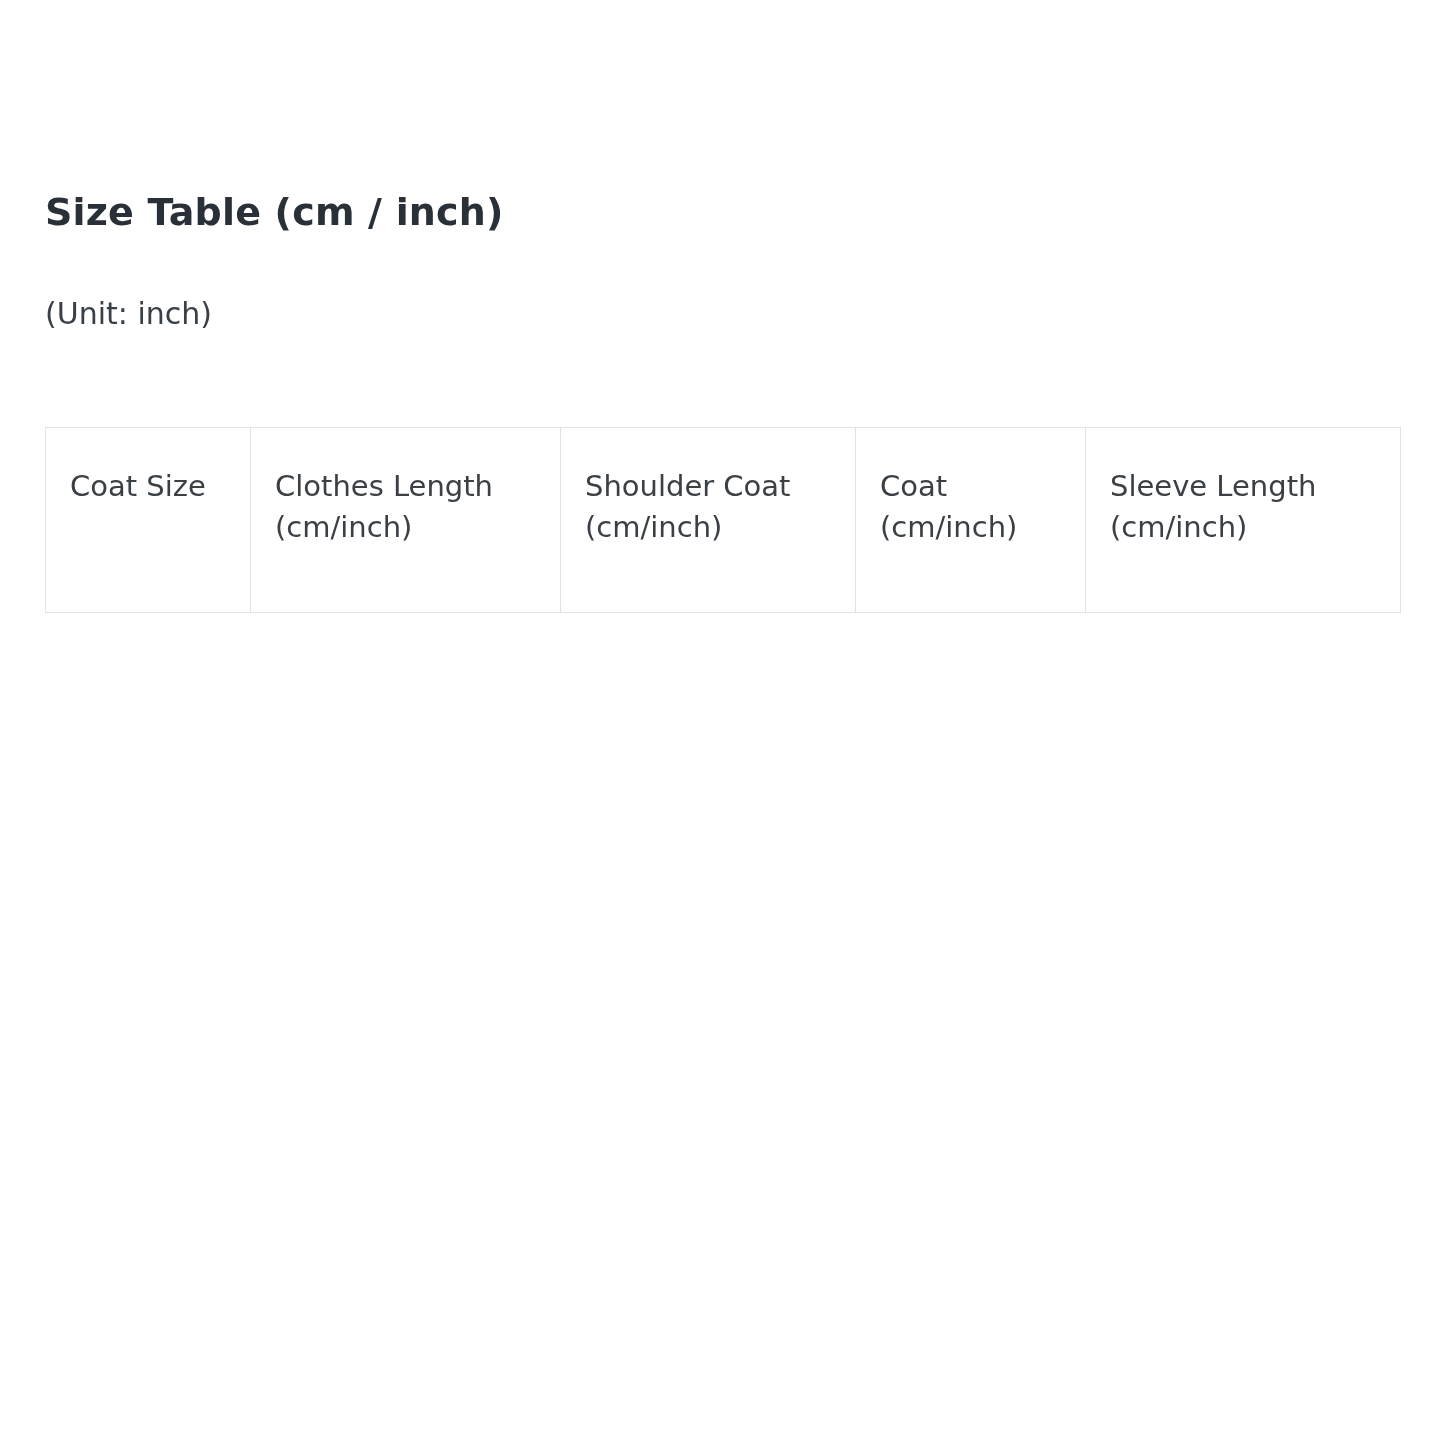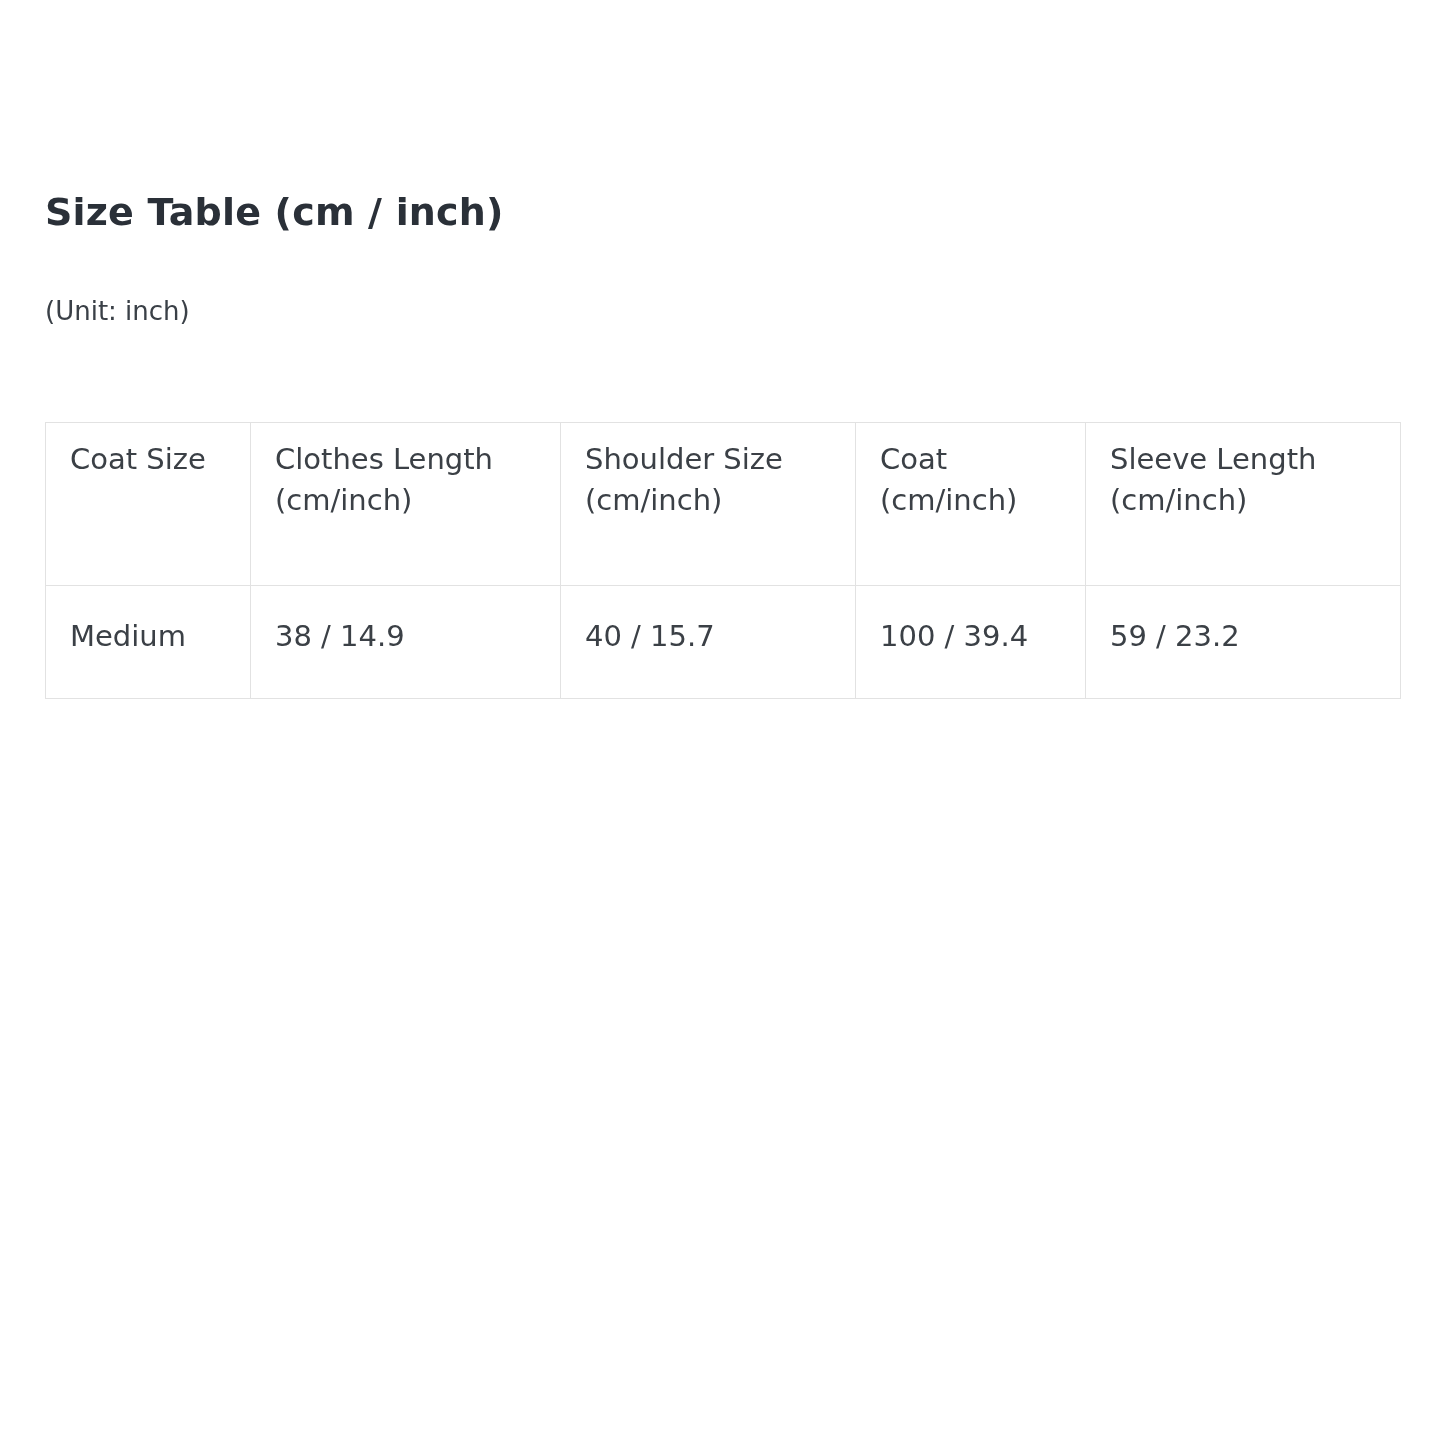--- a/index.html
+++ b/index.html
@@ -23,21 +23,21 @@
   }
   .title {
     font-size: 38px;
     font-weight: bold;
     color: #2a3038;
     letter-spacing: 0.2px;
     margin: 0 0 0 0;
     line-height: 1.2;
   }
   .subtitle {
-    font-size: 26px;
+    font-size: 30px;
     color: #3a4047;
     margin-top: 60px;
     line-height: 1.2;
   }
   .table-wrap {
     margin-top: 95px;
   }
   table.size-table {
     border-collapse: collapse;
     width: 1355px;
@@ -49,21 +49,21 @@
     text-align: left;
     vertical-align: top;
     font-weight: normal;
     font-size: 29px;
     color: #3b4046;
     padding: 26px 24px 26px 24px;
     line-height: 1.42;
   }
   table.size-table thead th {
     height: 120px;
-    padding-top: 16px;
+    padding-top: 38px;
   }
   table.size-table tbody td {
     height: 52px;
     padding-top: 30px;
     padding-bottom: 30px;
   }
   col.c0 { width: 205px; }
   col.c1 { width: 310px; }
   col.c2 { width: 295px; }
   col.c3 { width: 230px; }
@@ -92,38 +92,31 @@
         <tr>
           <th>
             <span>Coat Size</span>
             <span class="hdr-line2"></span>
           </th>
           <th>
             <span>Clothes Length</span>
             <span class="hdr-line2">(cm/inch)</span>
           </th>
           <th>
-            <span>Shoulder Size</span>
+            <span>Shoulder Coat</span>
             <span class="hdr-line2">(cm/inch)</span>
           </th>
           <th>
             <span>Coat</span>
             <span class="hdr-line2">(cm/inch)</span>
           </th>
           <th>
             <span>Sleeve Length</span>
             <span class="hdr-line2">(cm/inch)</span>
           </th>
         </tr>
       </thead>
       <tbody>
-        <tr>
-          <td>Medium</td>
-          <td>38 / 14.9</td>
-          <td>40 / 15.7</td>
-          <td>100 / 39.4</td>
-          <td>59 / 23.2</td>
-        </tr>
       </tbody>
     </table>
   </div>
 
 </div>
 
 </body></html>

